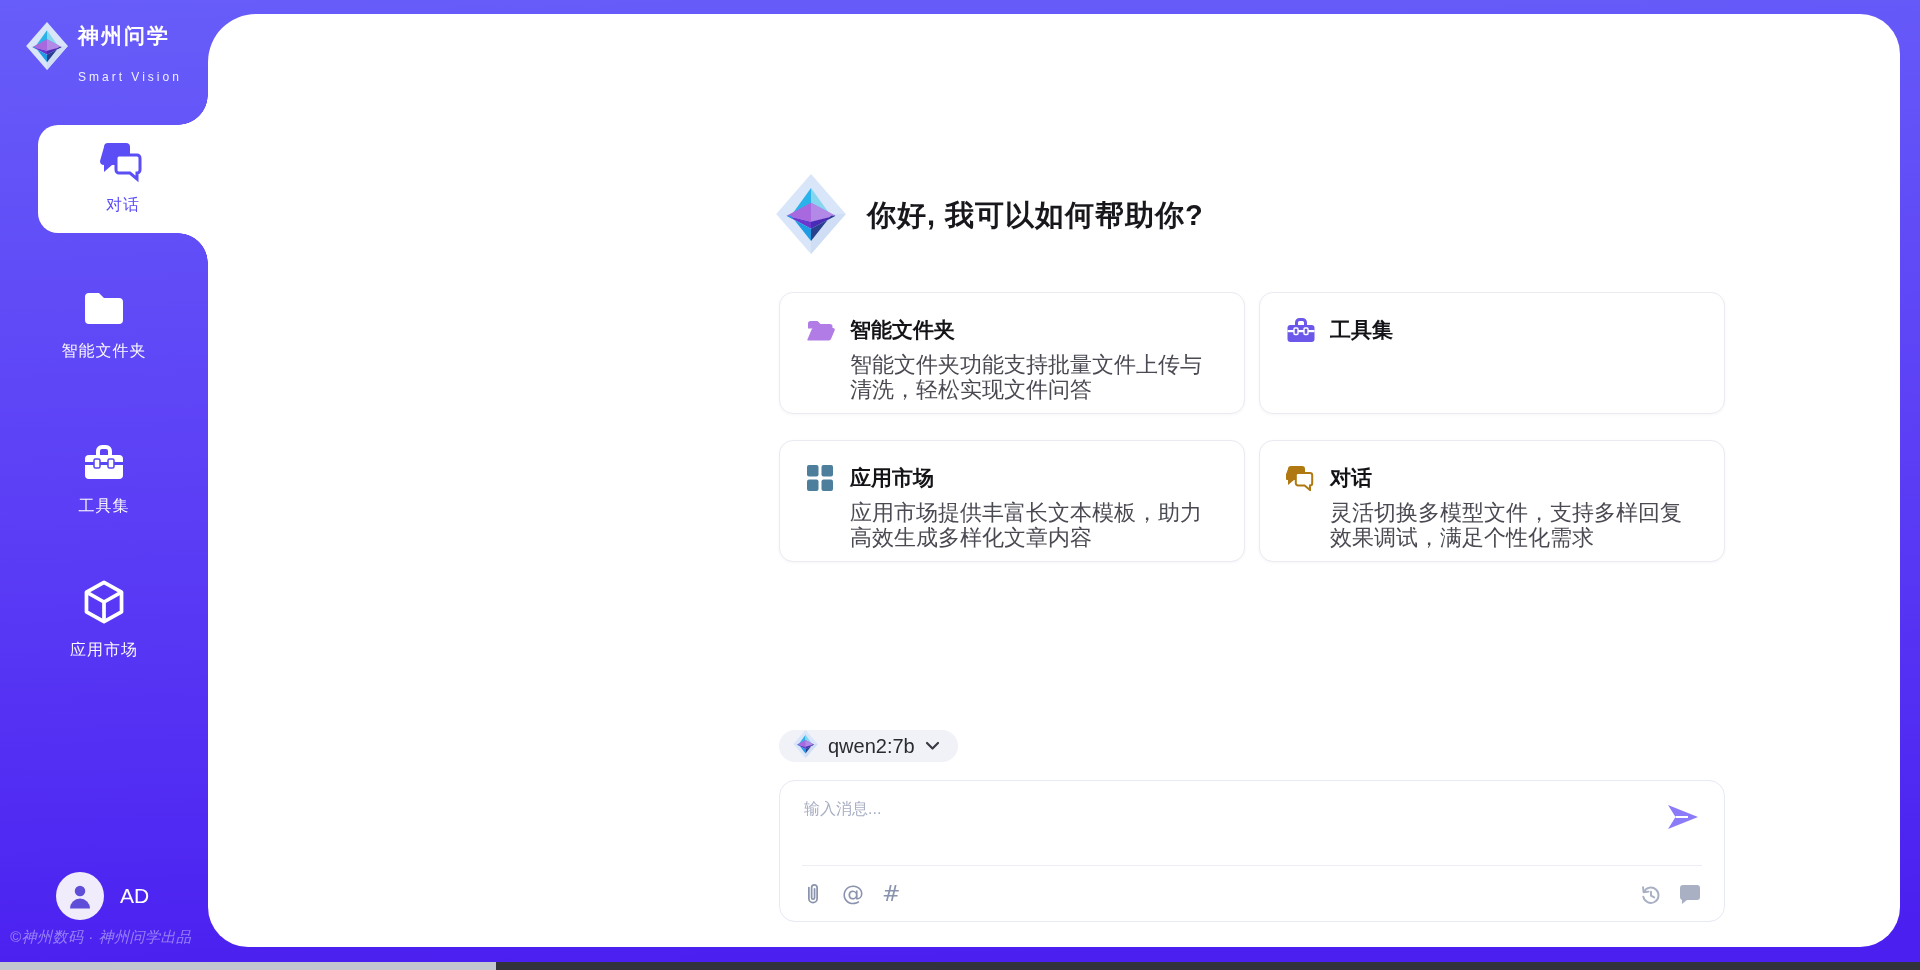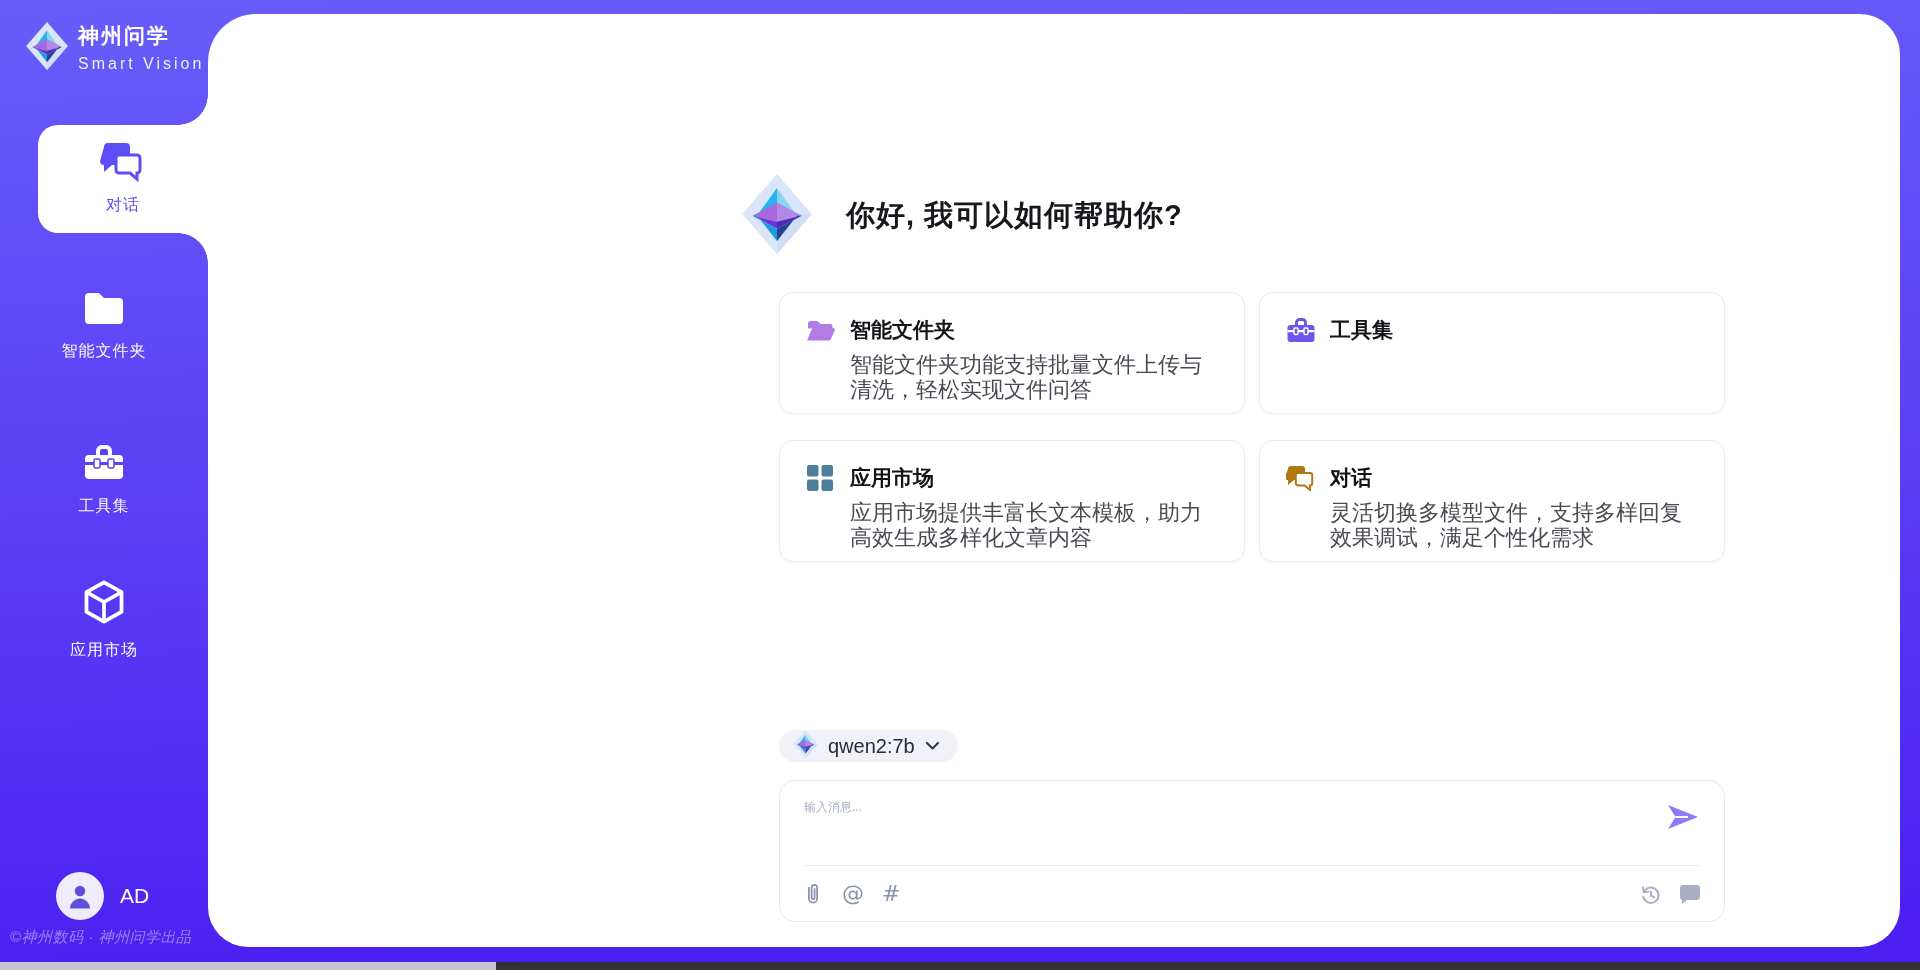--- a/index.html
+++ b/index.html
@@ -19,21 +19,21 @@
   }
 
   
   .hscrollbar { position:absolute; left:0; bottom:0; width:1920px; height:8px; background:#32323a; }
   .hscrollbar .thumb { position:absolute; left:0; top:0; width:496px; height:8px; background:#c2c6cf; }
 
   
   .sidebar { position:absolute; left:0; top:0; width:208px; height:970px; }
   .brand { position:absolute; left:26px; top:22px; display:flex; align-items:flex-start; gap:10px; }
   .brand-text .t1 { color:#fff; font-size:21px; font-weight:bold; letter-spacing:2px; }
-  .brand-text .t2 { color:#eef0ff; font-size:16px; letter-spacing:3px; margin-top:5px; }
+  .brand-text .t2 { color:#eef0ff; font-size:12px; letter-spacing:3px; margin-top:20px; }
 
   .nav-item { position:absolute; left:0; width:208px; display:flex; flex-direction:column; align-items:center; gap:11px; cursor:pointer; }
   .nav-item .label { color:rgba(255,255,255,.96); font-size:16px; letter-spacing:1px; }
 
   .tab-active {
     position:absolute; left:38px; top:125px; width:170px; height:108px;
     background:#fff; border-radius:20px 0 0 20px; cursor:pointer;
   }
   .tab-active::before {
     content:""; position:absolute; right:0; top:-30px; width:30px; height:30px;
@@ -46,42 +46,42 @@
   .tab-active .inner { position:absolute; left:0; top:0; width:170px; height:108px;
     display:flex; flex-direction:column; align-items:center; justify-content:center; gap:8px; }
   .tab-active .label { color:#5b4ef5; font-size:16px; letter-spacing:1px; }
 
   .user-row { position:absolute; left:56px; top:872px; display:flex; align-items:center; gap:16px; cursor:pointer; }
   .avatar { width:48px; height:48px; border-radius:50%; background:#f1ecfb; display:flex; align-items:center; justify-content:center; overflow:hidden; }
   .user-name { color:#fff; font-size:21px; }
   .side-footer { position:absolute; left:10px; top:928px; width:195px; color:rgba(255,255,255,.42); font-size:15px; letter-spacing:.5px;font-style:italic; }
 
   
-  .greeting { position:absolute; left:533px; top:160px; display:flex; align-items:center; gap:33px; }
+  .greeting { position:absolute; left:567px; top:160px; display:flex; align-items:center; gap:20px; }
   .greeting h1 { font-size:29px; font-weight:bold; color:#17171c; letter-spacing:1px; }
 
   
   .cards { position:absolute; left:571px; top:278px; width:946px;
     display:grid; grid-template-columns:466px 466px; column-gap:14px; row-gap:26px; }
   .card { height:122px; background:#fff; border:1px solid #e9eaf2; border-radius:14px;
     box-shadow:0 1px 3px rgba(40,40,80,.04); padding:22px 26px 0 26px; cursor:pointer;
     display:grid; grid-template-columns:44px 1fr; grid-template-rows:30px auto; }
   .card .cicon { grid-row:1; grid-column:1; display:flex; align-items:center; }
   .card .ctitle { grid-row:1; grid-column:2; font-size:21px; font-weight:bold; color:#141418; display:flex; align-items:center; }
   .card .cdesc { grid-row:2; grid-column:2; margin-top:7px; font-size:22px; color:#4a4a52; line-height:25px; }
 
   
   .model-pill { position:absolute; left:571px; top:716px; height:32px; padding:0 18px 0 14px;
     background:#f1f2f7; border-radius:22px; display:inline-flex; align-items:center; gap:10px; cursor:pointer; }
   .model-pill .mname { font-size:20px; color:#2a2a33; }
 
   
   .composer { position:absolute; left:571px; top:766px; width:946px; height:142px;
     background:#fff; border:1px solid #e7e9f4; border-radius:16px; }
-  .composer .ph { position:absolute; left:24px; top:18px; font-size:12px; color:#a8aec3; }
+  .composer .ph { position:absolute; left:24px; top:18px; font-size:16px; color:#a8aec3; }
   .composer .send { position:absolute; right:24px; top:22px; cursor:pointer; }
   .composer .divider { position:absolute; left:22px; right:22px; top:84px; border-top:1px solid #edeef5; }
   .tools-left { position:absolute; left:22px; bottom:15px; display:flex; align-items:center; gap:18px; }
   .tools-right { position:absolute; right:22px; bottom:15px; display:flex; align-items:center; gap:16px; }
   .txt-icon { font-size:22px; color:#8a93ad; line-height:1; cursor:pointer; font-family:"DejaVu Sans", sans-serif; }
   .svgbtn { cursor:pointer; display:flex; }
 </style>
 </head>
 <body>
 

